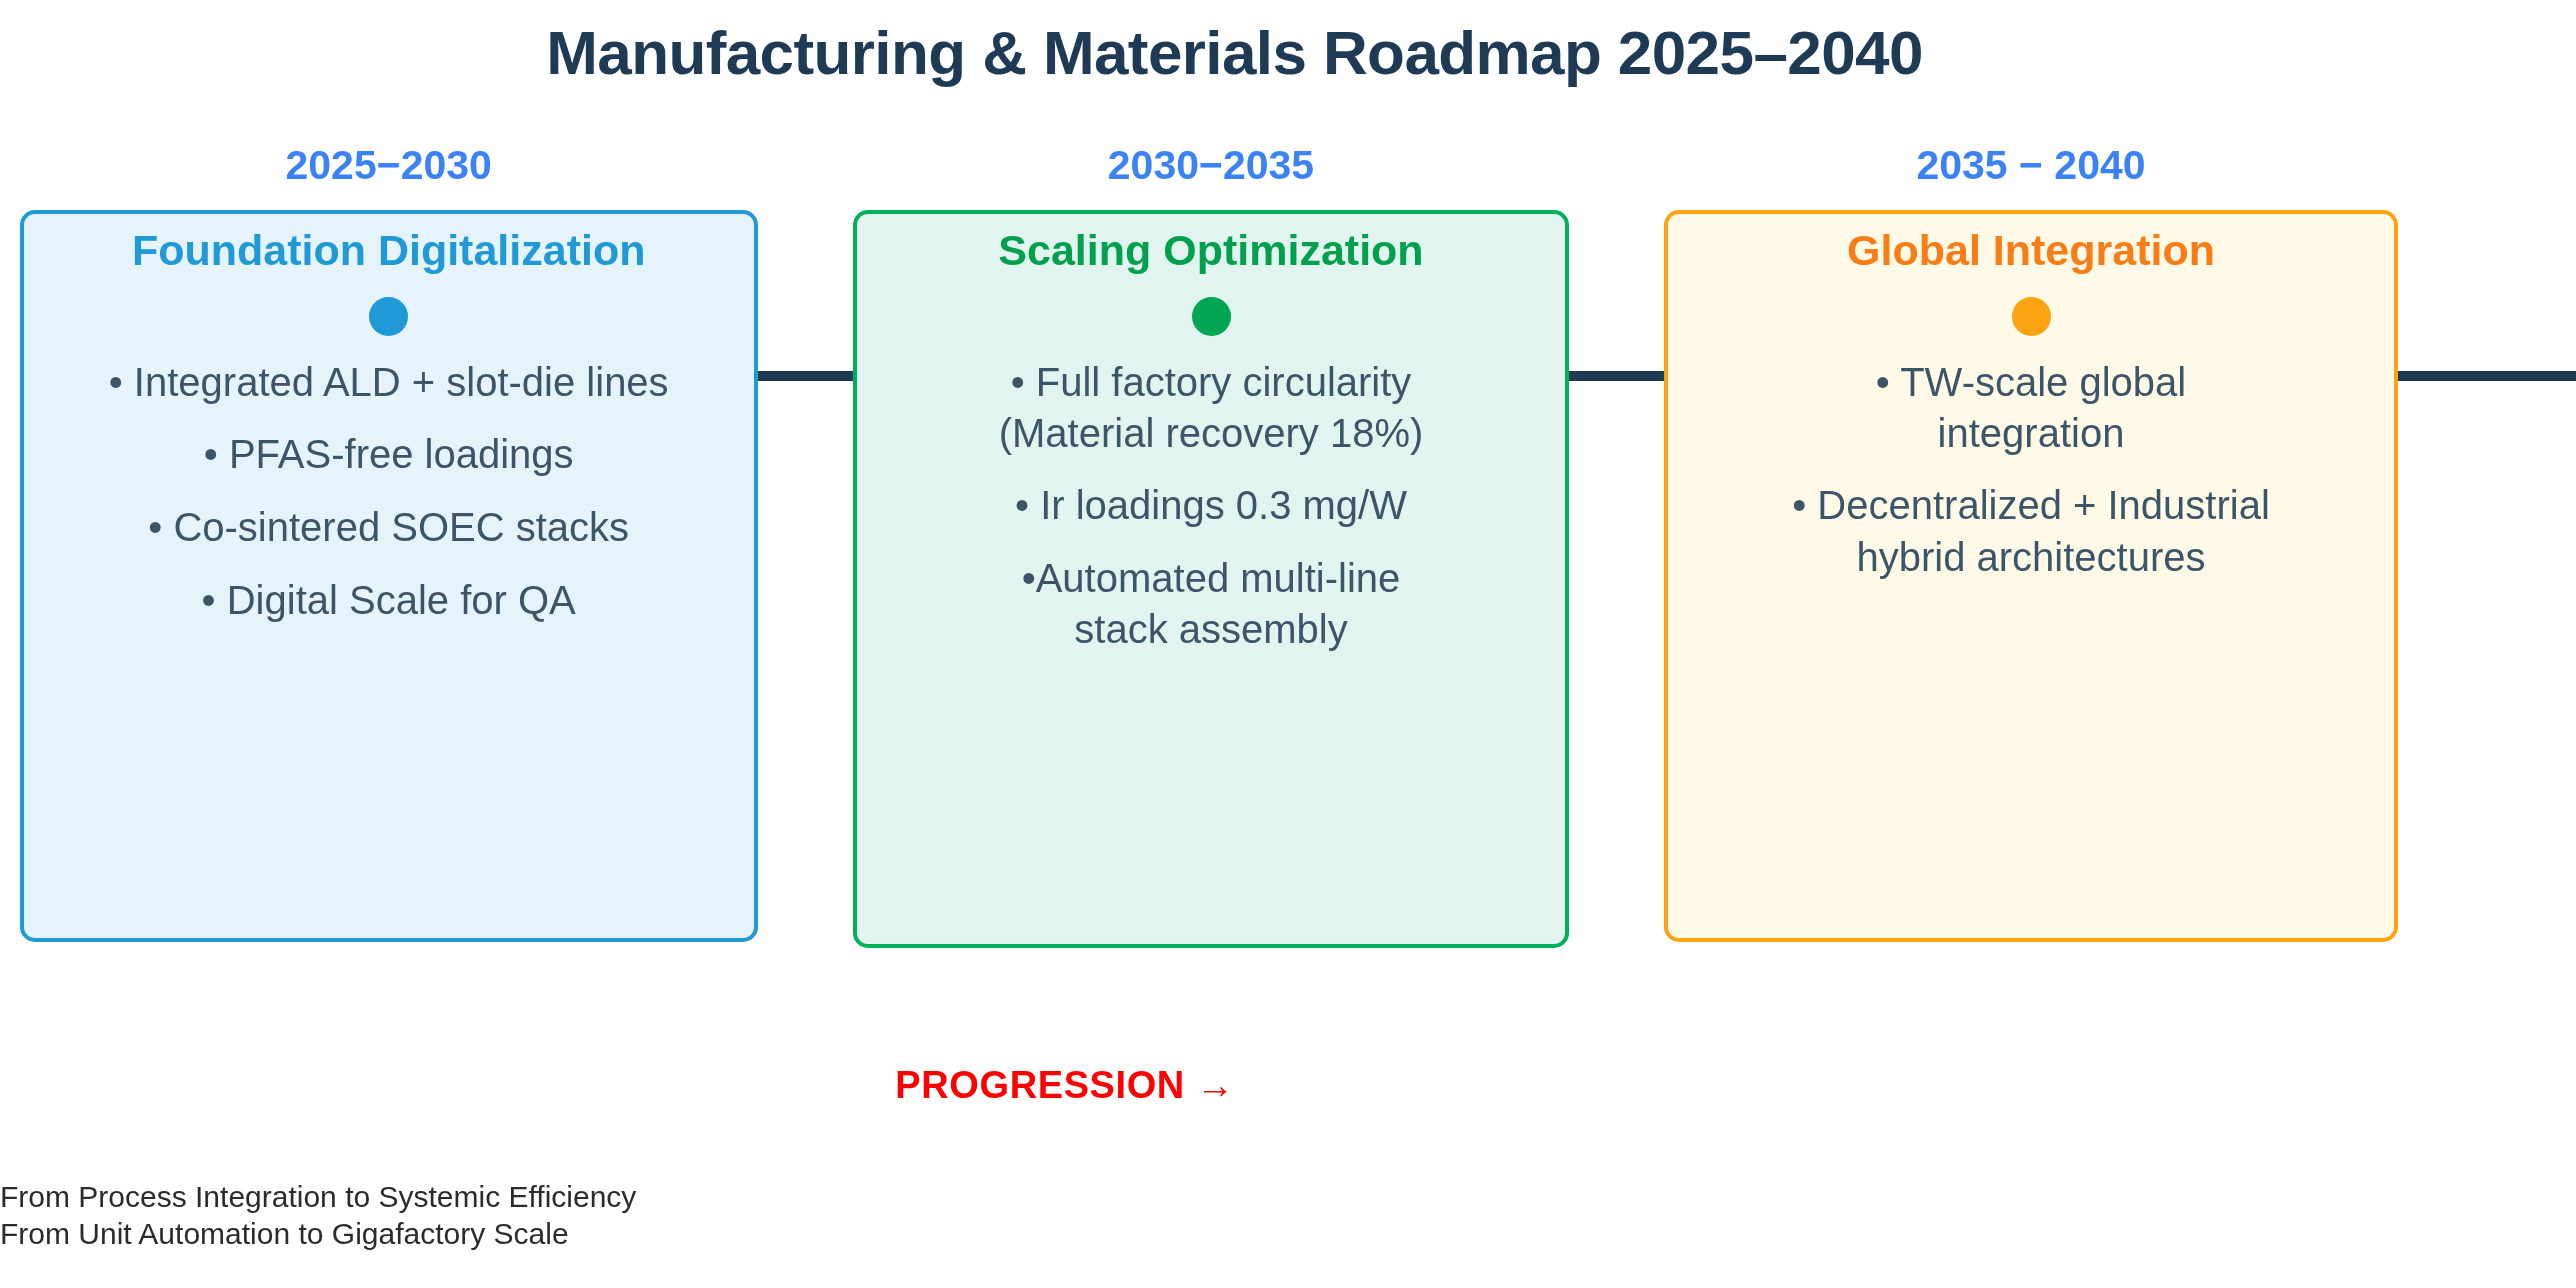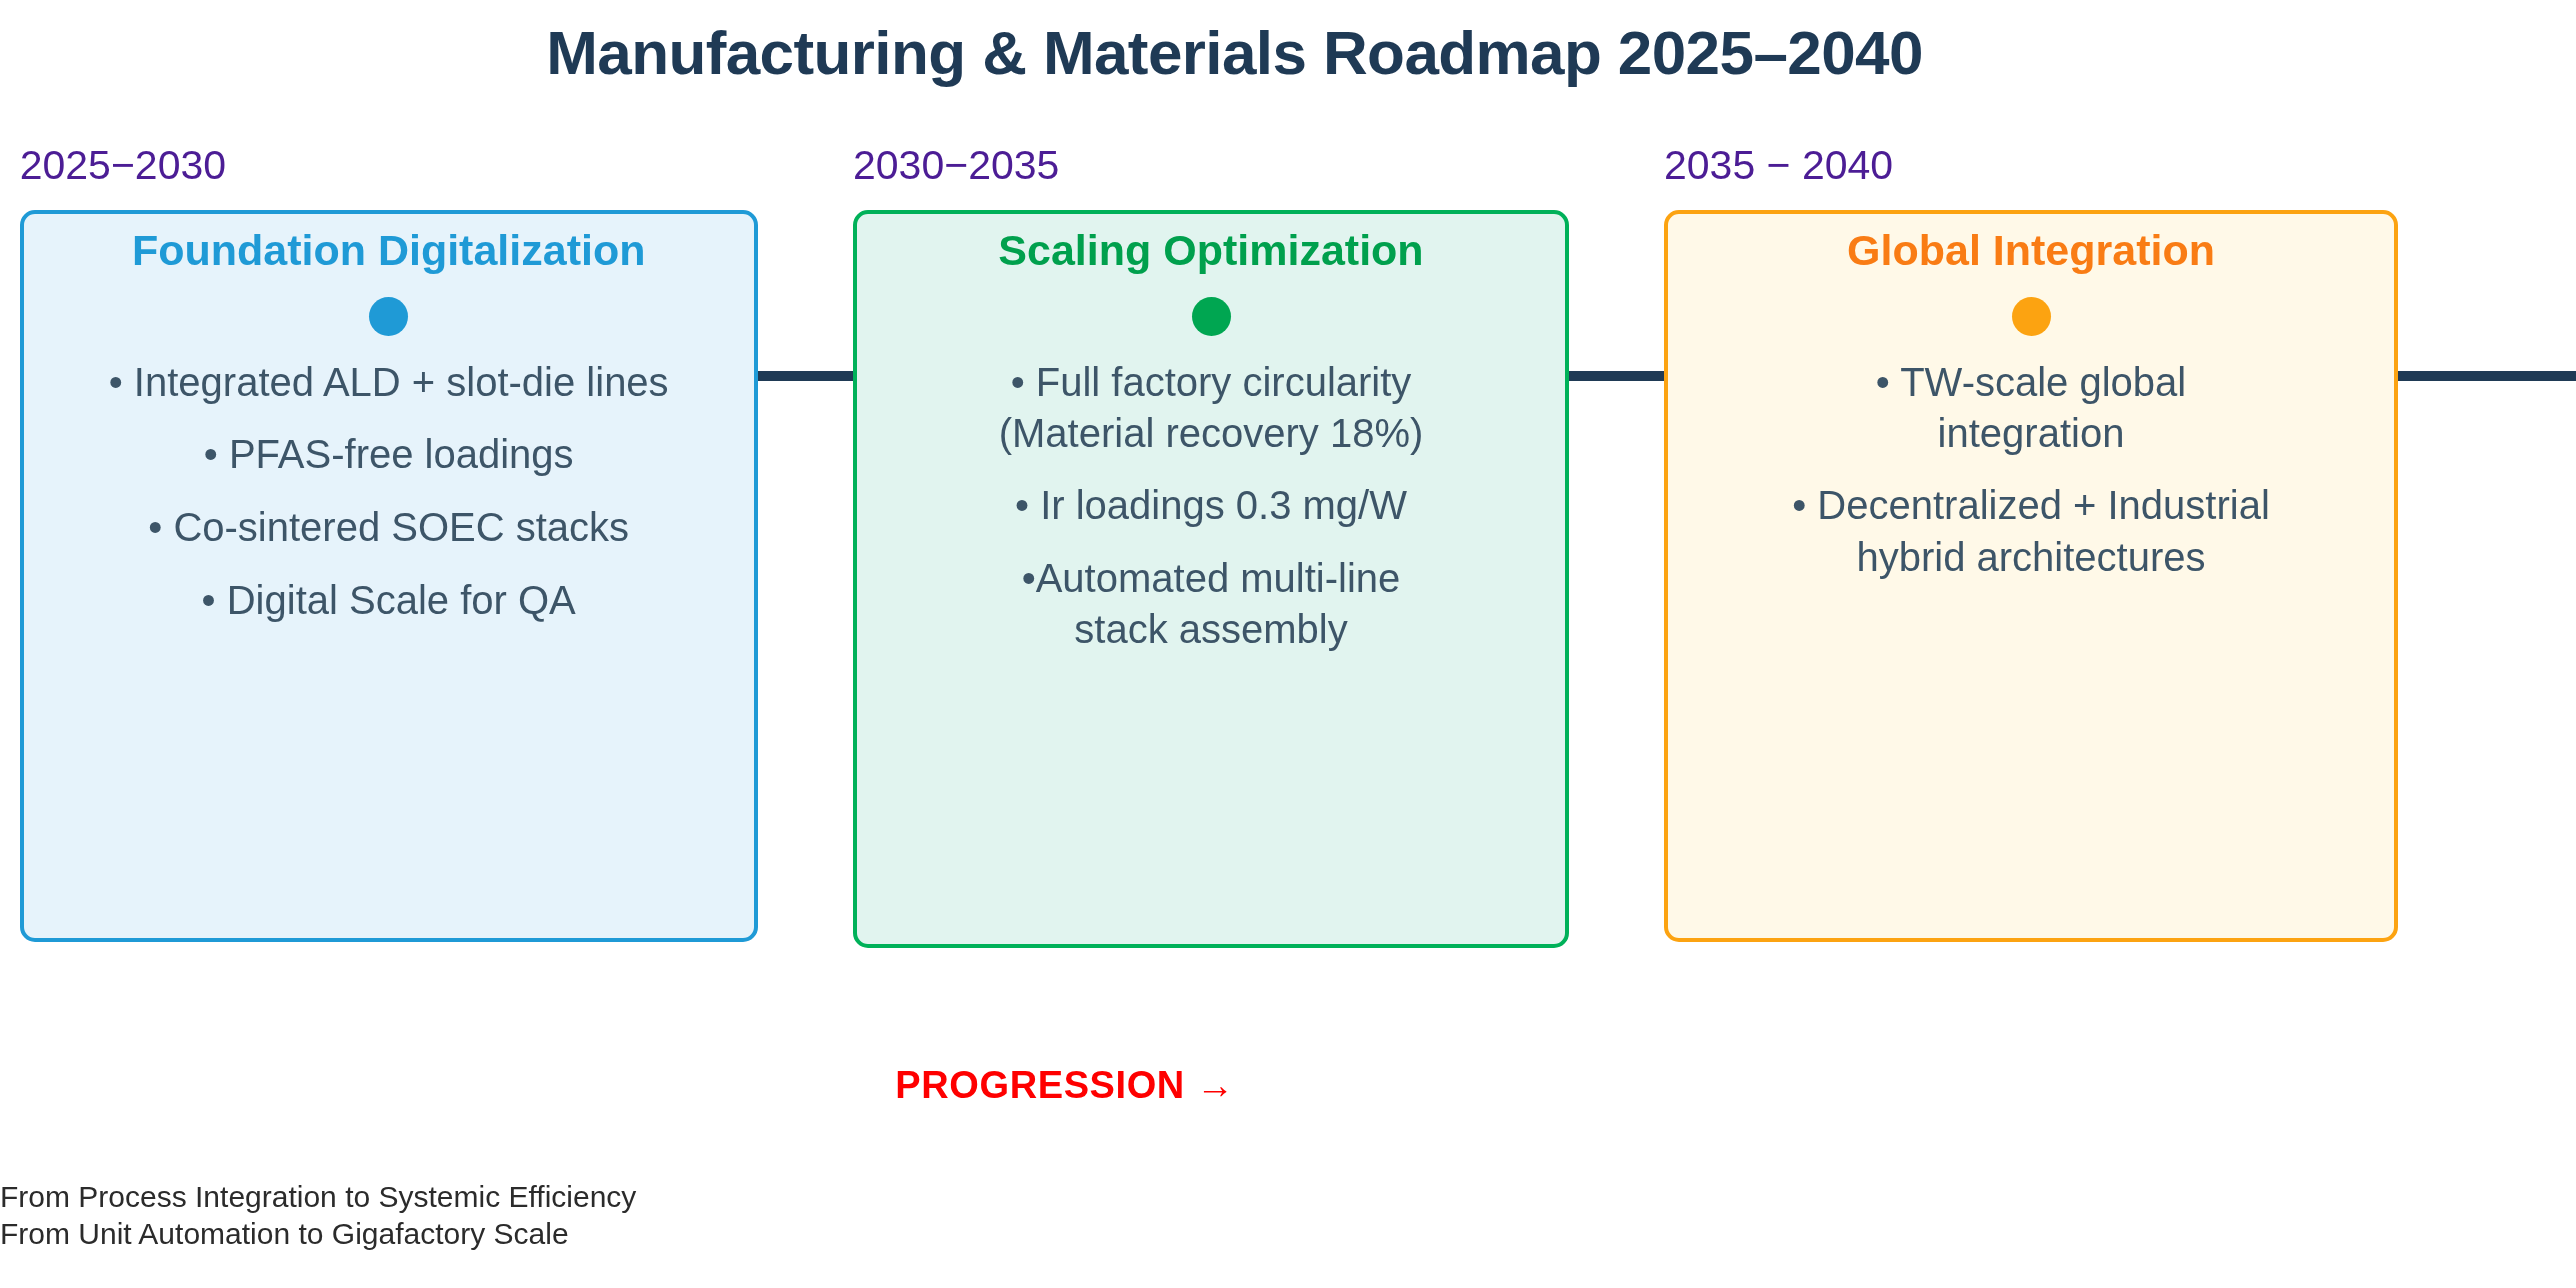--- a/index.html
+++ b/index.html
@@ -36,22 +36,23 @@
     position: absolute;
     left: 0;
     top: 142px;
     width: 2576px;
     height: 72px;
   }
   .period-label {
     position: absolute;
     top: 0;
     font-size: 41px;
-    font-weight: normal;
-    color: #4c1d95;
+    font-weight: bold;
+    color: #3b82f6;
+    text-align: center;
     white-space: nowrap;
   }
   .period-label.p0 { left: 19.7px;   width: 738px; }
   .period-label.p1 { left: 853px; width: 716px; }
   .period-label.p2 { left: 1664px; width: 734px; }
 
   
   .connector {
     position: absolute;
     top: 371px;

